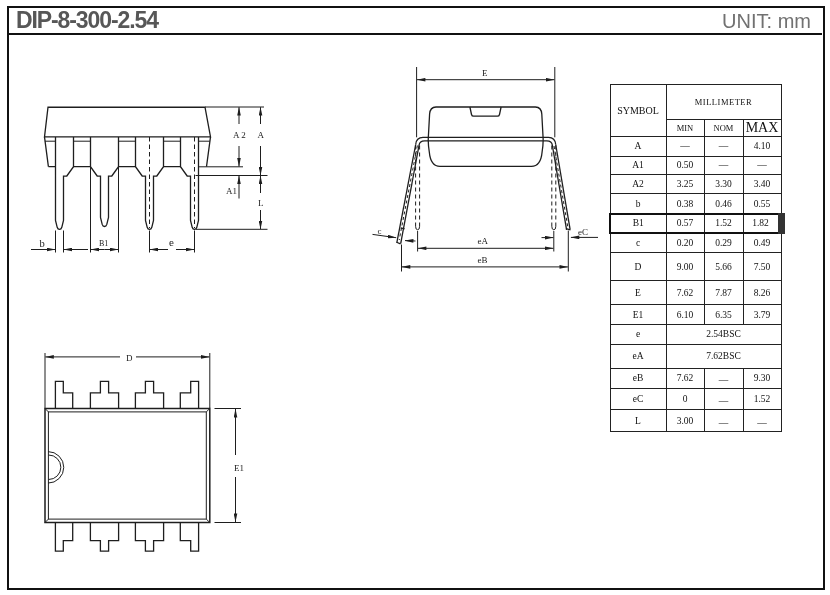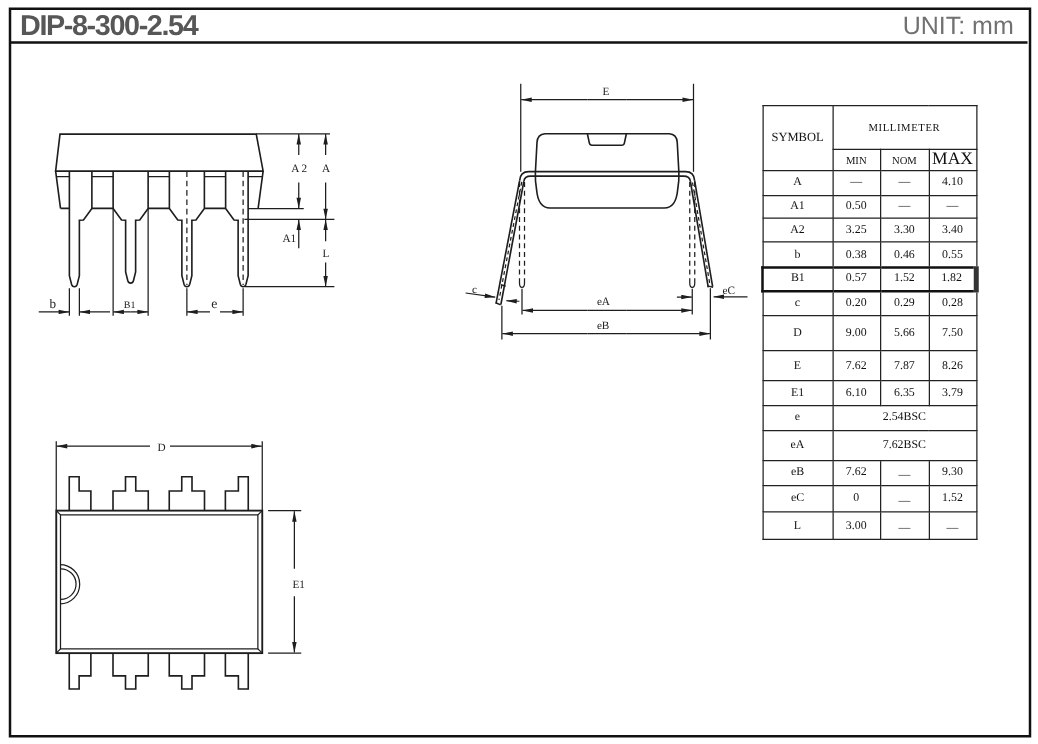--- a/index.html
+++ b/index.html
@@ -8,21 +8,21 @@
   #headerline{position:absolute;left:8px;top:33px;width:814px;height:2px;background:#111;}
   #title{position:absolute;left:16px;top:7px;font-size:23px;letter-spacing:-1.1px;color:#0369a1;font-weight:bold;}
   #unit{position:absolute;right:19px;top:10px;font-size:20px;color:#ec4899;}
   svg{position:absolute;left:0;top:0;}
   svg text{font-family:"Liberation Serif",serif;fill:#222;stroke:none;}
   #dimtable{position:absolute;left:609px;top:84px;border-collapse:collapse;table-layout:fixed;
     font-family:"Liberation Serif",serif;color:#111;}
   #dimtable td{border:1px solid #222;text-align:center;padding:0;font-size:9.5px;overflow:hidden;}
   #dimtable tr.thick td{border-top:2px solid #111;border-bottom:2px solid #111;}
   #dimtable tr.thick td:first-child{border-left:2px solid #111;}
-  #dimtable tr.thick td:last-child{border-right:4px solid #701a75;}
+  #dimtable tr.thick td:last-child{border-right:7px solid #701a75;}
   #dimtable td.lowdash{vertical-align:bottom;line-height:9px;padding-bottom:3px;}
 </style>
 </head>
 <body>
 
 <div id="pageborder"></div>
 
 <div id="headerline"></div>
 
 <div id="title">DIP-8-300-2.54</div>
@@ -263,21 +263,21 @@
   <tr style="height:19.7px" class="thick">
         <td>B1</td>
         <td>0.57</td>
         <td>1.52</td>
         <td>1.82</td>
       </tr>
   <tr style="height:19.6px">
         <td>c</td>
         <td>0.20</td>
         <td>0.29</td>
-        <td>0.28</td>
+        <td>0.49</td>
       </tr>
   <tr style="height:27.9px">
         <td>D</td>
         <td>9.00</td>
         <td>5.66</td>
         <td>7.50</td>
       </tr>
   <tr style="height:24.2px">
         <td>E</td>
         <td>7.62</td>

